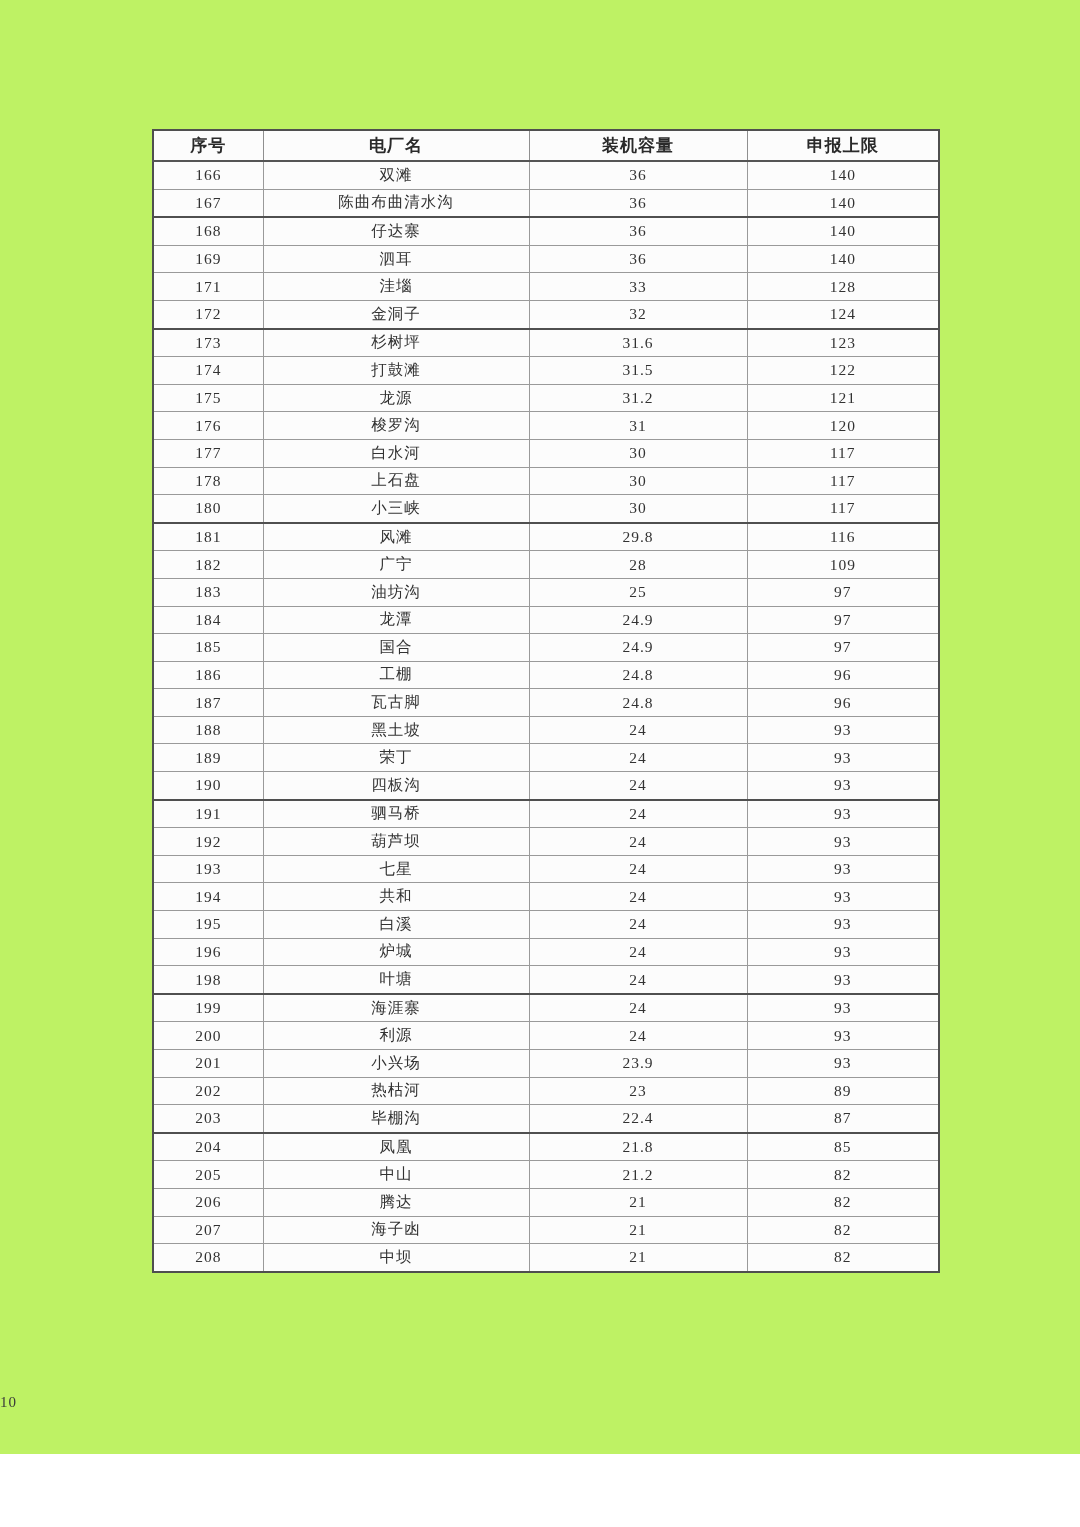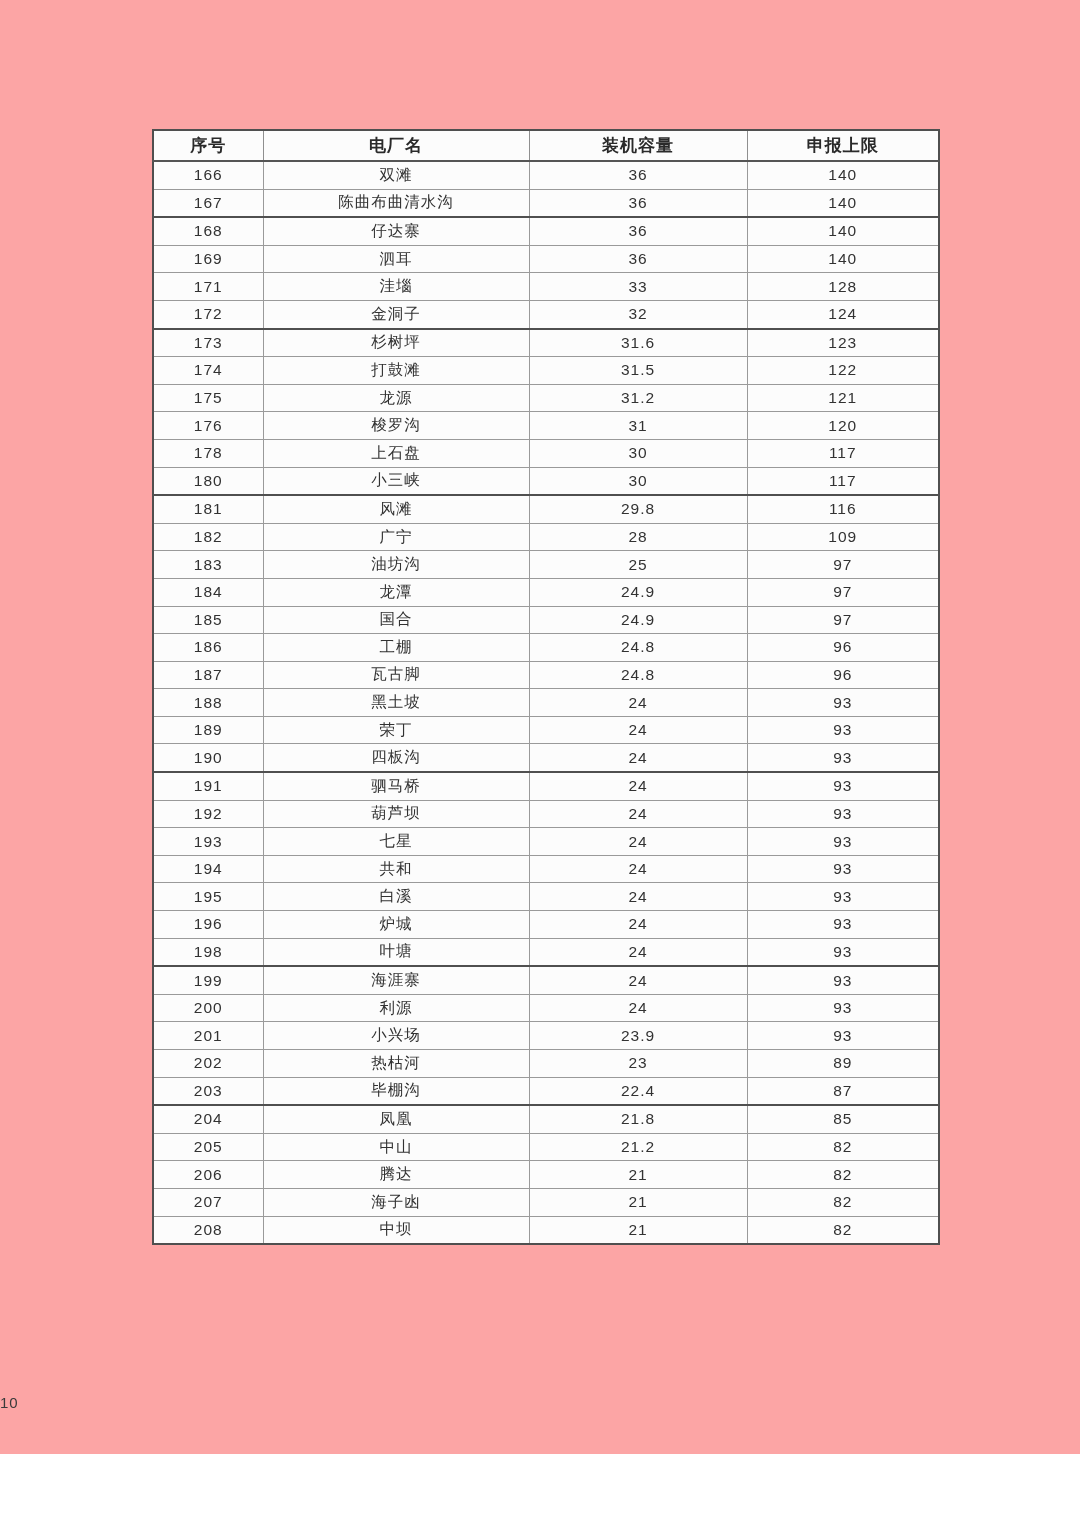--- a/index.html
+++ b/index.html
@@ -4,22 +4,22 @@
 <style>
   html, body {
     margin: 0;
     padding: 0;
     background: #ffffff;
   }
   .page {
     position: relative;
     width: 1080px;
     height: 1454px;
-    background: #fca5a5;
-    font-family: Liberation Sans, sans-serif;
+    background: #bef264;
+    font-family: Liberation Serif, serif;
     color: #2e2e2e;
     overflow: hidden;
   }
   table.plant-table {
     position: absolute;
     left: 152px;
     top: 129px;
     width: 786px;
     border-collapse: collapse;
     table-layout: fixed;
@@ -142,20 +142,26 @@
           <td>31.2</td>
           <td>121</td>
         </tr>
         <tr>
           <td>176</td>
           <td>梭罗沟</td>
           <td>31</td>
           <td>120</td>
         </tr>
         <tr>
+          <td>177</td>
+          <td>白水河</td>
+          <td>30</td>
+          <td>117</td>
+        </tr>
+        <tr>
           <td>178</td>
           <td>上石盘</td>
           <td>30</td>
           <td>117</td>
         </tr>
         <tr class="thick">
           <td>180</td>
           <td>小三峡</td>
           <td>30</td>
           <td>117</td>

